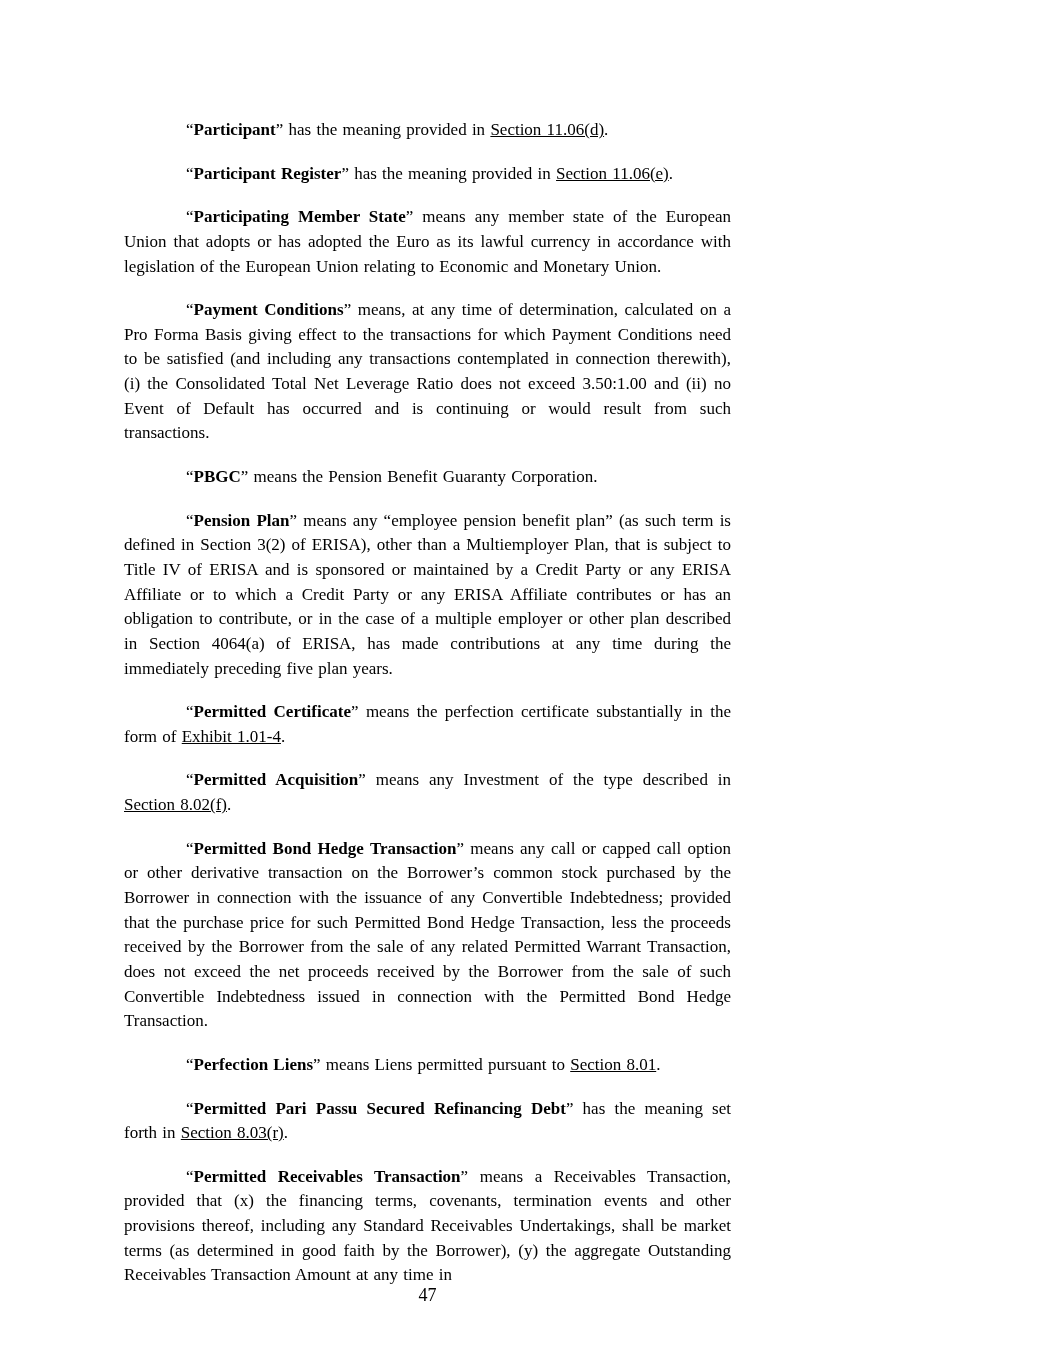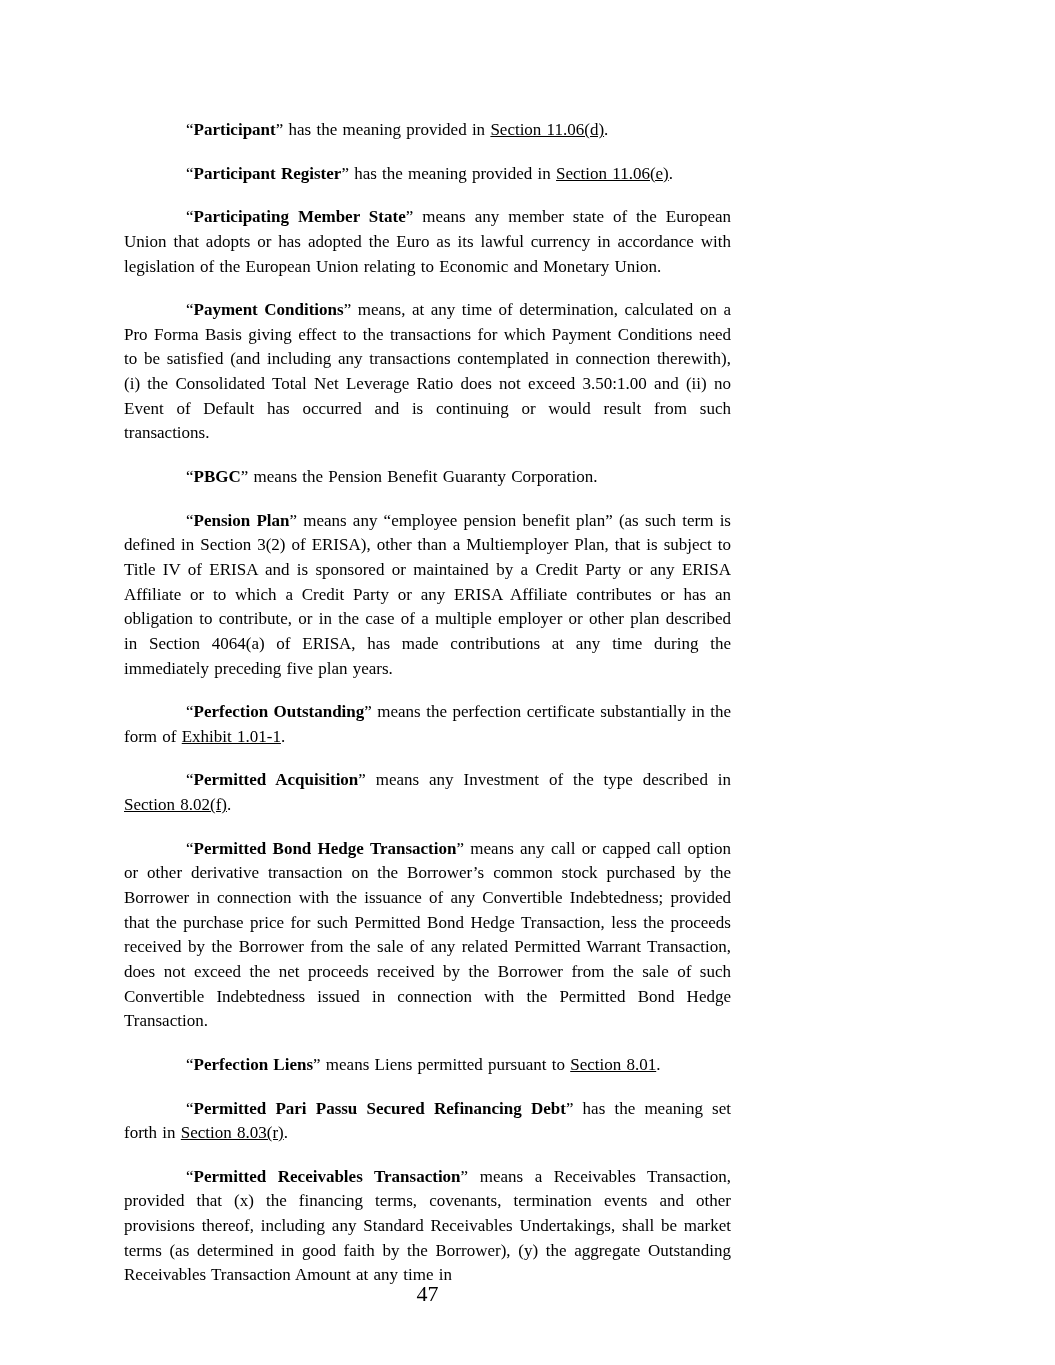--- a/index.html
+++ b/index.html
@@ -33,36 +33,36 @@
   .para span { white-space: pre-wrap; }
   .b { font-weight: bold; }
   .i { }
   .u { text-decoration: underline; }
   .page-number {
     position: absolute;
     left: 0;
     right: 0;
     bottom: 58px;
     text-align: center;
-    font-size: 22px;
+    font-size: 18px;
     line-height: 1.2;
   }
 </style>
 </head>
 <body>
 
 <div class="page">
   <main class="content">
       <p class="para"><span>“</span><span class="b">Participant</span><span>” has the meaning provided in </span><span class="u">Section 11.06(d)</span><span>.</span></p>
       <p class="para"><span>“</span><span class="b">Participant Register</span><span>” has the meaning provided in </span><span class="u">Section 11.06(e)</span><span>.</span></p>
       <p class="para"><span>“</span><span class="b">Participating Member State</span><span>” means any member state of the European Union that adopts or has adopted the Euro as its lawful currency in accordance with legislation of the European Union relating to Economic and Monetary Union.</span></p>
       <p class="para"><span>“</span><span class="b">Payment Conditions</span><span>” means, at any time of determination, calculated on a Pro Forma Basis giving effect to the transactions for which Payment Conditions need to be satisfied (and including any transactions contemplated in connection therewith), (i) the Consolidated Total Net Leverage Ratio does not exceed 3.50:1.00 and (ii) no Event of Default has occurred and is continuing or would result from such transactions.</span></p>
       <p class="para"><span>“</span><span class="b">PBGC</span><span>” means the Pension Benefit Guaranty Corporation.</span></p>
       <p class="para"><span>“</span><span class="b">Pension Plan</span><span>” means any “employee pension benefit plan” (as such term is defined in Section 3(2) of ERISA), other than a Multiemployer Plan, that is subject to Title IV of ERISA and is sponsored or maintained by a Credit Party or any ERISA Affiliate or to which a Credit Party or any ERISA Affiliate contributes or has an obligation to contribute, or in the case of a multiple employer or other plan described in Section 4064(a) of ERISA, has made contributions at any time during the immediately preceding five plan years.</span></p>
-      <p class="para"><span>“</span><span class="b">Perfection Outstanding</span><span>” means the perfection certificate substantially in the form of </span><span class="u">Exhibit 1.01-1</span><span>.</span></p>
+      <p class="para"><span>“</span><span class="b">Permitted Certificate</span><span>” means the perfection certificate substantially in the form of </span><span class="u">Exhibit 1.01-4</span><span>.</span></p>
       <p class="para"><span>“</span><span class="b">Permitted Acquisition</span><span>” means any Investment of the type described in </span><span class="u">Section 8.02(f)</span><span>.</span></p>
       <p class="para"><span>“</span><span class="b">Permitted Bond Hedge Transaction</span><span>” means any call or capped call option or other derivative transaction on the Borrower’s common stock purchased by the Borrower in connection with the issuance of any Convertible Indebtedness; </span><span class="i">provided</span><span> that the purchase price for such Permitted Bond Hedge Transaction, less the proceeds received by the Borrower from the sale of any related Permitted Warrant Transaction, does not exceed the net proceeds received by the Borrower from the sale of such Convertible Indebtedness issued in connection with the Permitted Bond Hedge Transaction.</span></p>
       <p class="para"><span>“</span><span class="b">Perfection Liens</span><span>” means Liens permitted pursuant to </span><span class="u">Section 8.01</span><span>.</span></p>
       <p class="para"><span>“</span><span class="b">Permitted Pari Passu Secured Refinancing Debt</span><span>” has the meaning set forth in </span><span class="u">Section 8.03(r)</span><span>.</span></p>
       <p class="para"><span>“</span><span class="b">Permitted Receivables Transaction</span><span>” means a Receivables Transaction, </span><span class="i">provided</span><span> that (x) the financing terms, covenants, termination events and other provisions thereof, including any Standard Receivables Undertakings, shall be market terms (as determined in good faith by the Borrower), (y) the aggregate Outstanding Receivables Transaction Amount at any time in</span></p>
     </main>
   <div class="page-number">47</div>
 </div>
 
 </body></html>

